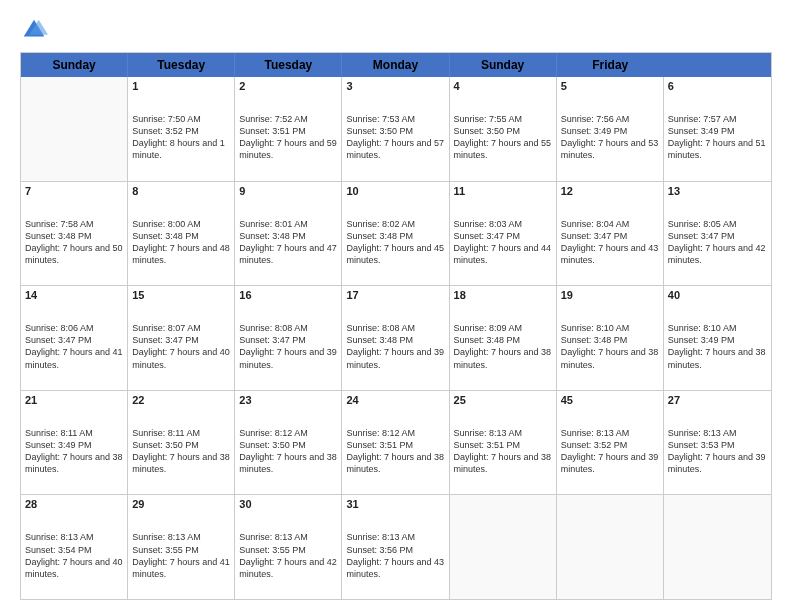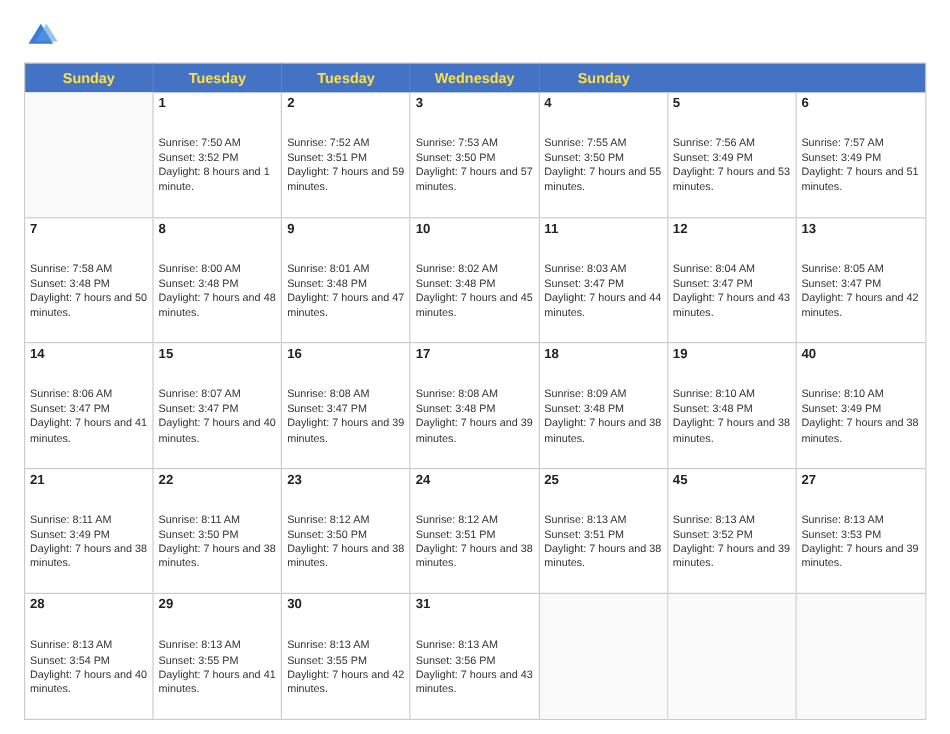--- a/index.html
+++ b/index.html
@@ -57,21 +57,21 @@
       display: flex;
       flex-direction: column;
       border: 1px solid #ccc;
     }
     .cal-header {
       display: grid;
       grid-template-columns: repeat(7, 1fr);
       background: #4472c4;
     }
     .cal-header-cell {
-      color: #fde047;
+      color: #000000;
       font-size: 12px;
       font-weight: bold;
       padding: 5px 4px;
       text-align: center;
       border-right: 1px solid #5580cc;
     }
     .cal-header-cell:last-child { border-right: none; }
     .cal-body {
       flex: 1;
       display: flex;
@@ -128,22 +128,23 @@
       <div class="month-title"></div>
       <div class="location"></div>
     </div>
   </div>
 
   <div class="calendar">
     <div class="cal-header">
     <div class="cal-header-cell">Sunday</div>
         <div class="cal-header-cell">Tuesday</div>
         <div class="cal-header-cell">Tuesday</div>
-        <div class="cal-header-cell">Wednesday</div>
+        <div class="cal-header-cell">Monday</div>
         <div class="cal-header-cell">Sunday</div>
+        <div class="cal-header-cell">Friday</div>
       </div>
     <div class="cal-body">
     <div class="cal-row">
           <div class="cal-cell empty"></div>
           <div class="cal-cell">
             <span class="day-num">1</span>
             <div class="cell-text">Sunrise: 7:50 AM<br>Sunset: 3:52 PM<br>Daylight: 8 hours and 1 minute.</div>
           </div>
           <div class="cal-cell">
             <span class="day-num">2</span>

